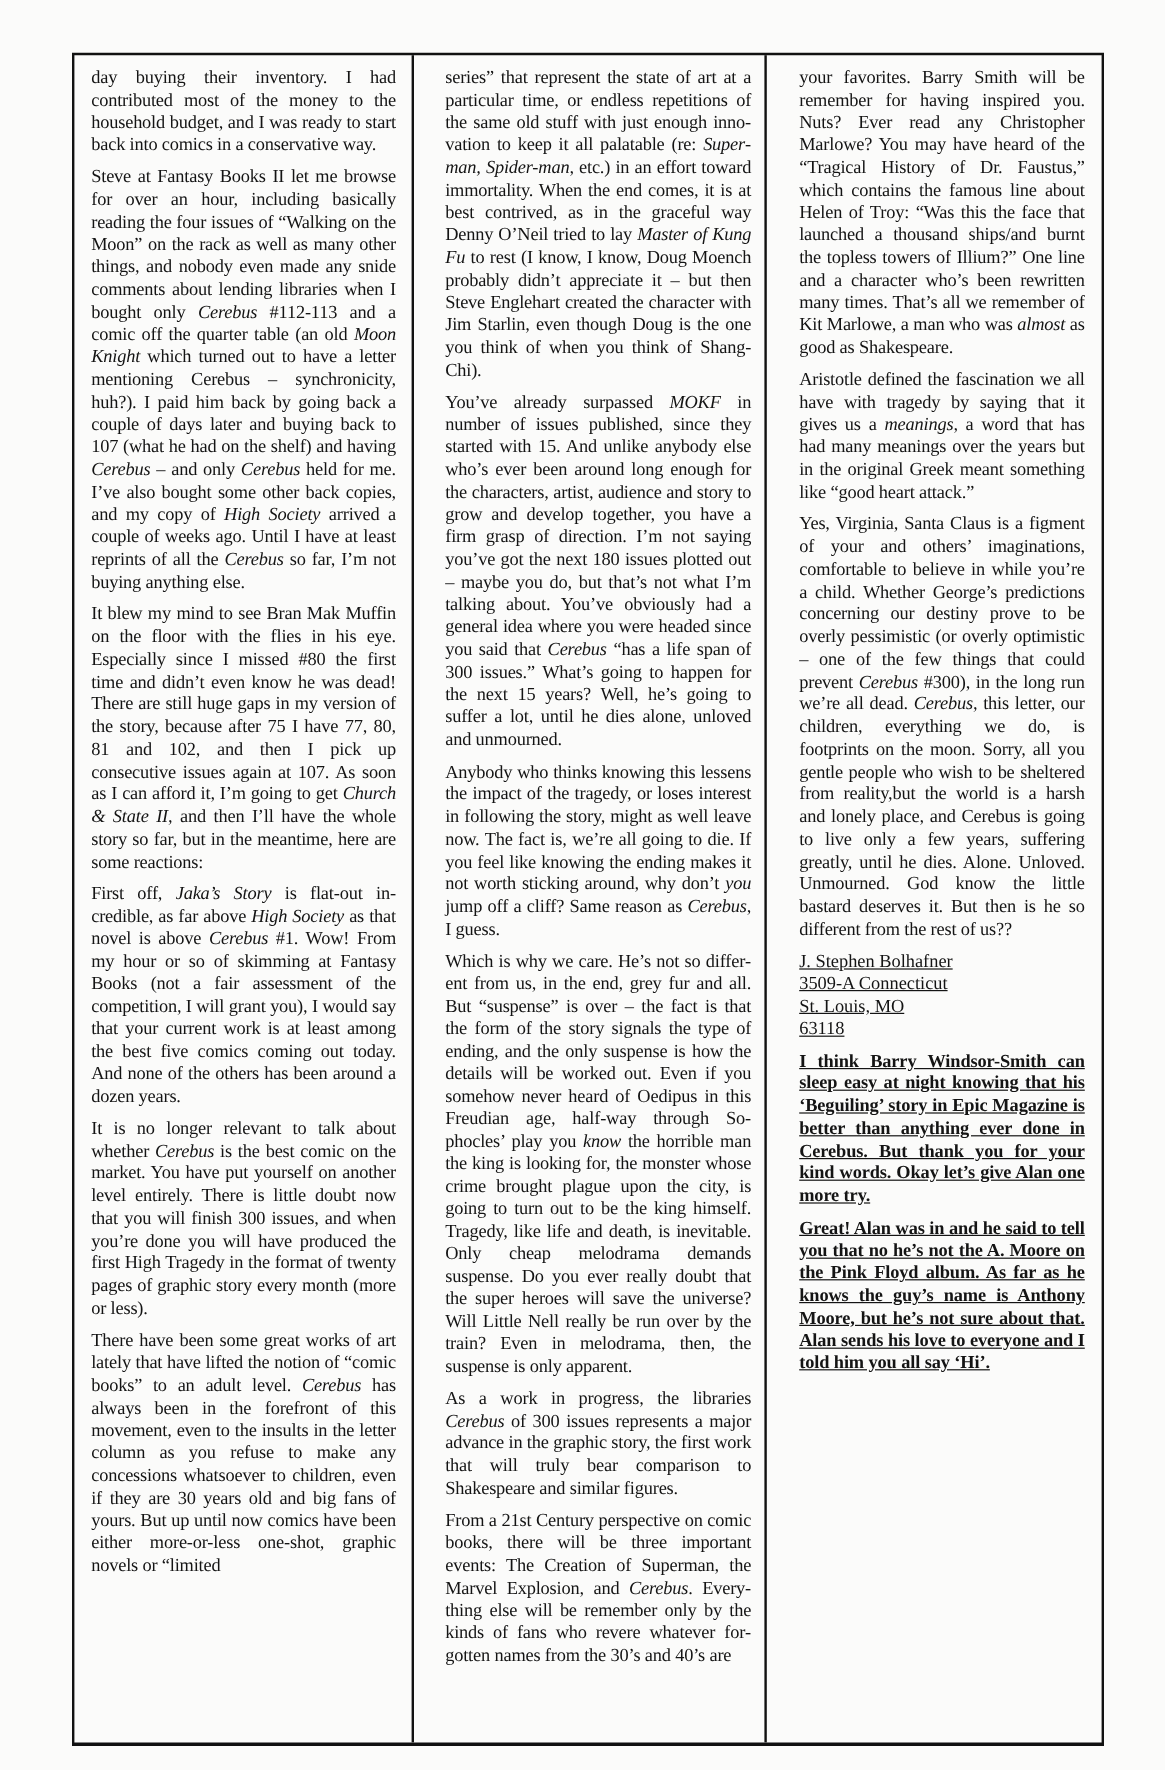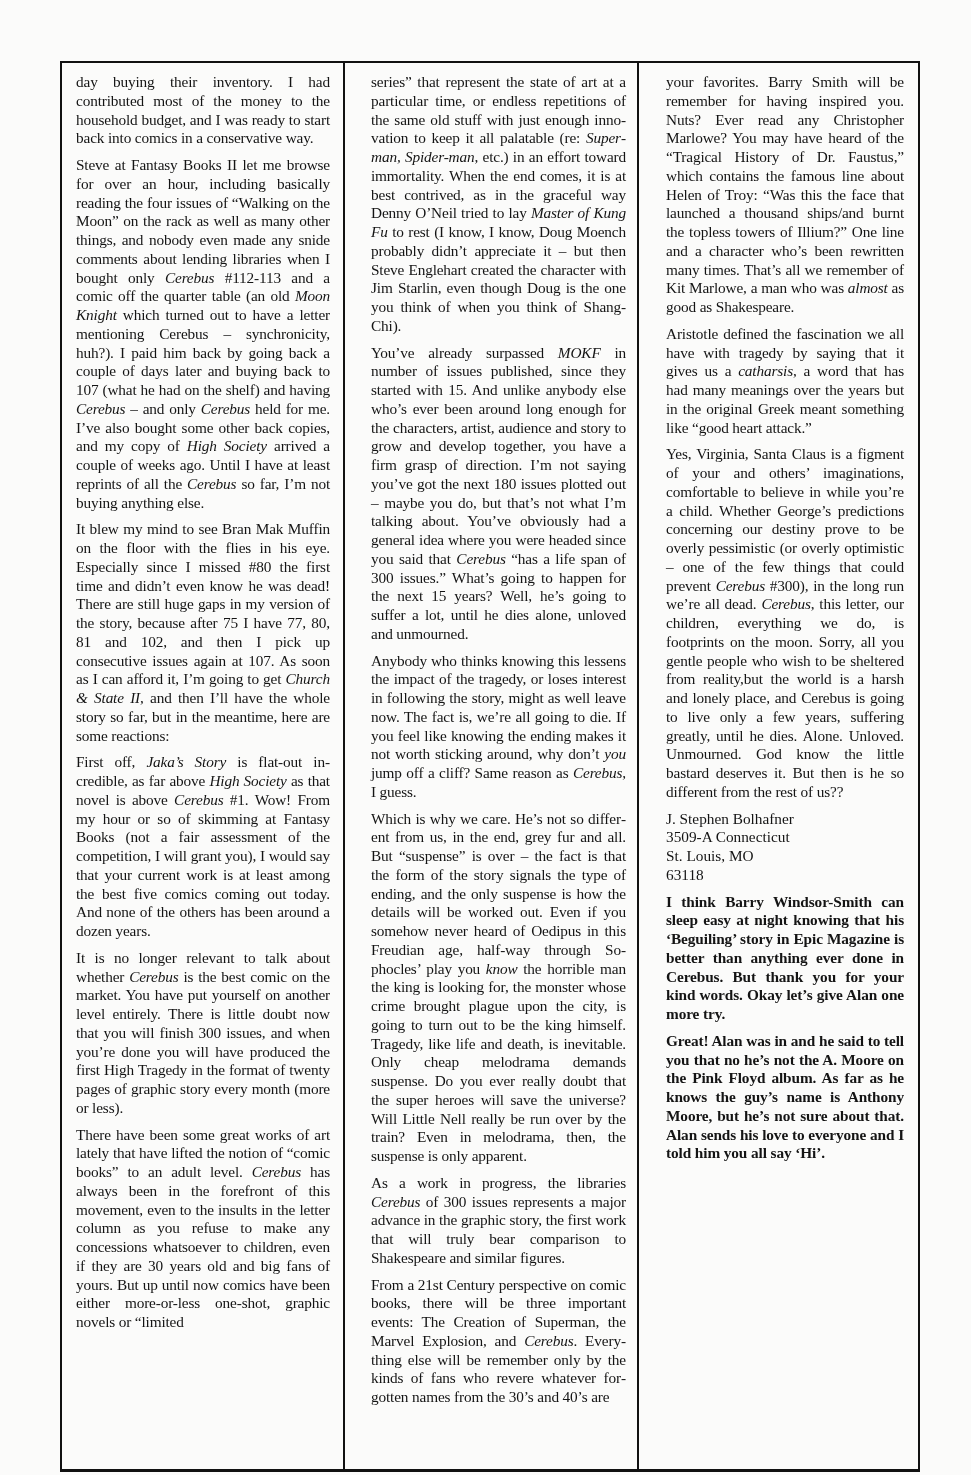--- a/index.html
+++ b/index.html
@@ -11,21 +11,21 @@
       height: 1475px;
       background: #fbfbfa;
       position: relative;
       overflow: hidden;
       font-family: "Liberation Serif", "DejaVu Serif", serif;
       color: #141414;
     }
     .page-frame {
       position: absolute;
       left: 60px;
-      top: 61px;
+      top: 44px;
       width: 860px;
       height: 1411px;
       border: 2px solid #111;
       border-bottom-width: 3px;
       box-sizing: border-box;
       display: flex;
     }
     .column {
       position: relative;
       box-sizing: border-box;
@@ -40,27 +40,28 @@
       font-size: 15.3px;
       line-height: 18.75px;
       text-align: justify;
       hyphens: manual;
       letter-spacing: -0.15px;
     }
     p .i { font-style: italic; }
     p.bold {
       font-weight: bold;
       letter-spacing: -0.1px;
+      text-decoration: underline;
     }
     .signature {
       margin: 0 0 8px 0;
       font-size: 15.3px;
       line-height: 18.75px;
     }
-    .signature div { white-space: nowrap; }
+    .signature div { white-space: nowrap; text-decoration: underline; }
   </style>
 </head>
 <body>
 
 <div class="page-frame">
   <div class="column col-1">
       <p><span>day buying their inventory. I had contributed most of the money to the household budget, and I was ready to start back into comics in a conserva­tive way.</span></p>
       <p><span>Steve at Fantasy Books II let me browse for over an hour, including basically reading the four issues of “Walking on the Moon” on the rack as well as many other things, and no­body even made any snide comments about lending libraries when I bought only </span><span class="i">Cerebus</span><span> #112-113 and a comic off the quarter table (an old </span><span class="i">Moon Knight</span><span> which turned out to have a letter mentioning Cerebus – synchron­icity, huh?). I paid him back by going back a couple of days later and buying back to 107 (what he had on the shelf) and having </span><span class="i">Cerebus</span><span> – and only </span><span class="i">Cere­bus</span><span> held for me. I’ve also bought some other back copies, and my copy of </span><span class="i">High Society</span><span> arrived a couple of weeks ago. Until I have at least re­prints of all the </span><span class="i">Cerebus</span><span> so far, I’m not buying anything else.</span></p>
       <p><span>It blew my mind to see Bran Mak Muffin on the floor with the flies in his eye. Especially since I missed #80 the first time and didn’t even know he was dead! There are still huge gaps in my version of the story, because after 75 I have 77, 80, 81 and 102, and then I pick up consecutive issues again at 107. As soon as I can afford it, I’m going to get </span><span class="i">Church &amp; State II</span><span>, and then I’ll have the whole story so far, but in the meantime, here are some re­actions:</span></p>
       <p><span>First off, </span><span class="i">Jaka’s Story</span><span> is flat-out in­credible, as far above </span><span class="i">High Society</span><span> as that novel is above </span><span class="i">Cerebus</span><span> #1. Wow! From my hour or so of skimming at Fantasy Books (not a fair assessment of the competition, I will grant you), I would say that your current work is at least among the best five comics coming out today. And none of the others has been around a dozen years.</span></p>
@@ -71,21 +72,21 @@
       <p><span>series” that represent the state of art at a particular time, or endless repetitions of the same old stuff with just enough inno­vation to keep it all palatable (re: </span><span class="i">Super­man, Spider-man</span><span>, etc.) in an effort to­ward immortality. When the end comes, it is at best contrived, as in the graceful way Denny O’Neil tried to lay </span><span class="i">Master of Kung Fu</span><span> to rest (I know, I know, Doug Moench probably didn’t appreciate it – but then Steve Englehart created the character with Jim Starlin, even though Doug is the one you think of when you think of Shang-Chi).</span></p>
       <p><span>You’ve already surpassed </span><span class="i">MOKF</span><span> in number of issues published, since they started with 15. And unlike anybody else who’s ever been around long enough for the characters, artist, audience and story to grow and develop together, you have a firm grasp of direction. I’m not saying you’ve got the next 180 issues plotted out – maybe you do, but that’s not what I’m talking about. You’ve obviously had a general idea where you were headed since you said that </span><span class="i">Cerebus</span><span> “has a life span of 300 issues.” What’s going to happen for the next 15 years? Well, he’s going to suffer a lot, until he dies alone, unloved and unmourned.</span></p>
       <p><span>Anybody who thinks knowing this less­ens the impact of the tragedy, or loses interest in following the story, might as well leave now. The fact is, we’re all going to die. If you feel like knowing the ending makes it not worth sticking around, why don’t </span><span class="i">you</span><span> jump off a cliff? Same reason as </span><span class="i">Cerebus</span><span>, I guess.</span></p>
       <p><span>Which is why we care. He’s not so differ­ent from us, in the end, grey fur and all. But “suspense” is over – the fact is that the form of the story signals the type of ending, and the only suspense is how the details will be worked out. Even if you somehow never heard of Oedipus in this Freudian age, half-way through So­phocles’ play you </span><span class="i">know</span><span> the horrible man the king is looking for, the monster whose crime brought plague upon the city, is going to turn out to be the king himself. Tragedy, like life and death, is inevi­table. Only cheap melodrama demands suspense. Do you ever really doubt that the super heroes will save the universe? Will Little Nell really be run over by the train? Even in melodrama, then, the suspense is only apparent.</span></p>
       <p><span>As a work in progress, the libraries </span><span class="i">Cerebus</span><span> of 300 issues represents a major advance in the graphic story, the first work that will truly bear comparison to Shakespeare and similar figures.</span></p>
       <p><span>From a 21st Century perspective on comic books, there will be three important events: The Creation of Superman, the Marvel Explosion, and </span><span class="i">Cerebus</span><span>. Every­thing else will be remember only by the kinds of fans who revere whatever for­gotten names from the 30’s and 40’s are</span></p>
     </div>
   <div class="column col-3">
     <div class="col-paras">
         <p><span>your favorites. Barry Smith will be remember for having inspired you. Nuts? Ever read any Christopher Marlowe? You may have heard of the “Tragical History of Dr. Faustus,” which contains the famous line about Helen of Troy: “Was this the face that launched a thousand ships/and burnt the topless towers of Illium?” One line and a character who’s been re­written many times. That’s all we re­member of Kit Marlowe, a man who was </span><span class="i">almost</span><span> as good as Shakespeare.</span></p>
-        <p><span>Aristotle defined the fascination we all have with tragedy by saying that it gives us a </span><span class="i">catharsis</span><span>, a word that has had many meanings over the years but in the original Greek meant some­thing like “good heart attack.”</span></p>
+        <p><span>Aristotle defined the fascination we all have with tragedy by saying that it gives us a </span><span class="i">meanings</span><span>, a word that has had many meanings over the years but in the original Greek meant some­thing like “good heart attack.”</span></p>
         <p><span>Yes, Virginia, Santa Claus is a fig­ment of your and others’ imagina­tions, comfortable to believe in while you’re a child. Whether George’s predictions concerning our destiny prove to be overly pessimistic (or overly optimistic – one of the few things that could prevent </span><span class="i">Cerebus</span><span> #300), in the long run we’re all dead. </span><span class="i">Cerebus</span><span>, this letter, our children, everything we do, is footprints on the moon. Sorry, all you gentle people who wish to be sheltered from reality,but the world is a harsh and lonely place, and Cerebus is going to live only a few years, suffering greatly, until he dies. Alone. Unloved. Un­mourned. God know the little bastard deserves it. But then is he so different from the rest of us??</span></p>
       </div>
     <div class="signature">
       <div>J. Stephen Bolhafner</div>
       <div>3509-A Connecticut</div>
       <div>St. Louis, MO</div>
       <div>63118</div>
     </div>
     <p class="bold">I think Barry Windsor-Smith can sleep easy at night knowing that his ‘Beguiling’ story in Epic Magazine is better than anything ever done in Cerebus. But thank you for your kind words. Okay let’s give Alan one more try.</p>
     <p class="bold">Great! Alan was in and he said to tell you that no he’s not the A. Moore on the Pink Floyd album. As far as he knows the guy’s name is An­thony Moore, but he’s not sure about that. Alan sends his love to every­one and I told him you all say ‘Hi’.</p>

